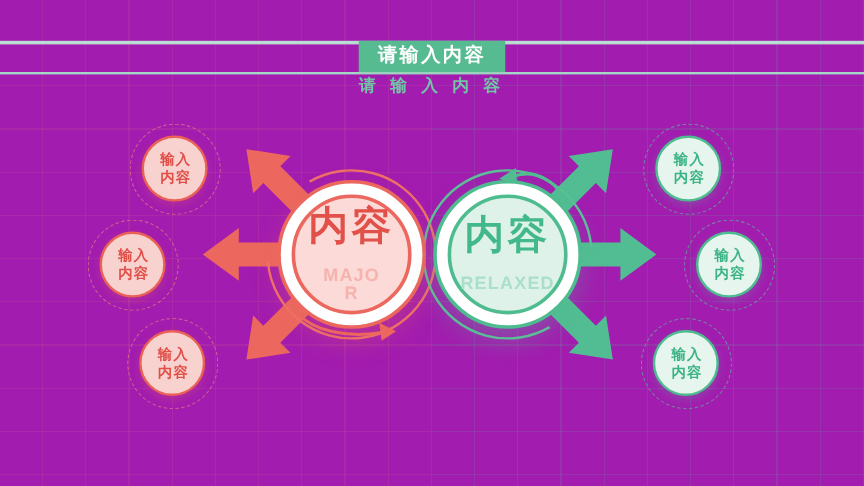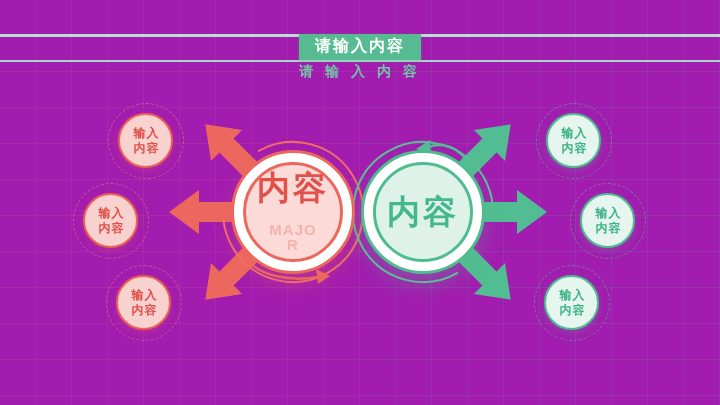--- a/index.html
+++ b/index.html
@@ -123,20 +123,21 @@
   <div class="hub hub-left">
     <div class="hub-inner">
       <div class="hub-title">内容</div>
       <div class="hub-sub">MAJOR</div>
     </div>
   </div>
 
   <div class="hub hub-right">
     <div class="hub-inner">
       <div class="hub-title">内容</div>
+      <div class="hub-sub">RELAXED</div>
     </div>
   </div>
 
   <div class="sat sat-red p-l1">
     <div class="sat-inner">
       <div class="sat-label">输入内容</div>
     </div>
   </div>
   <div class="sat sat-red p-l2">
     <div class="sat-inner">

